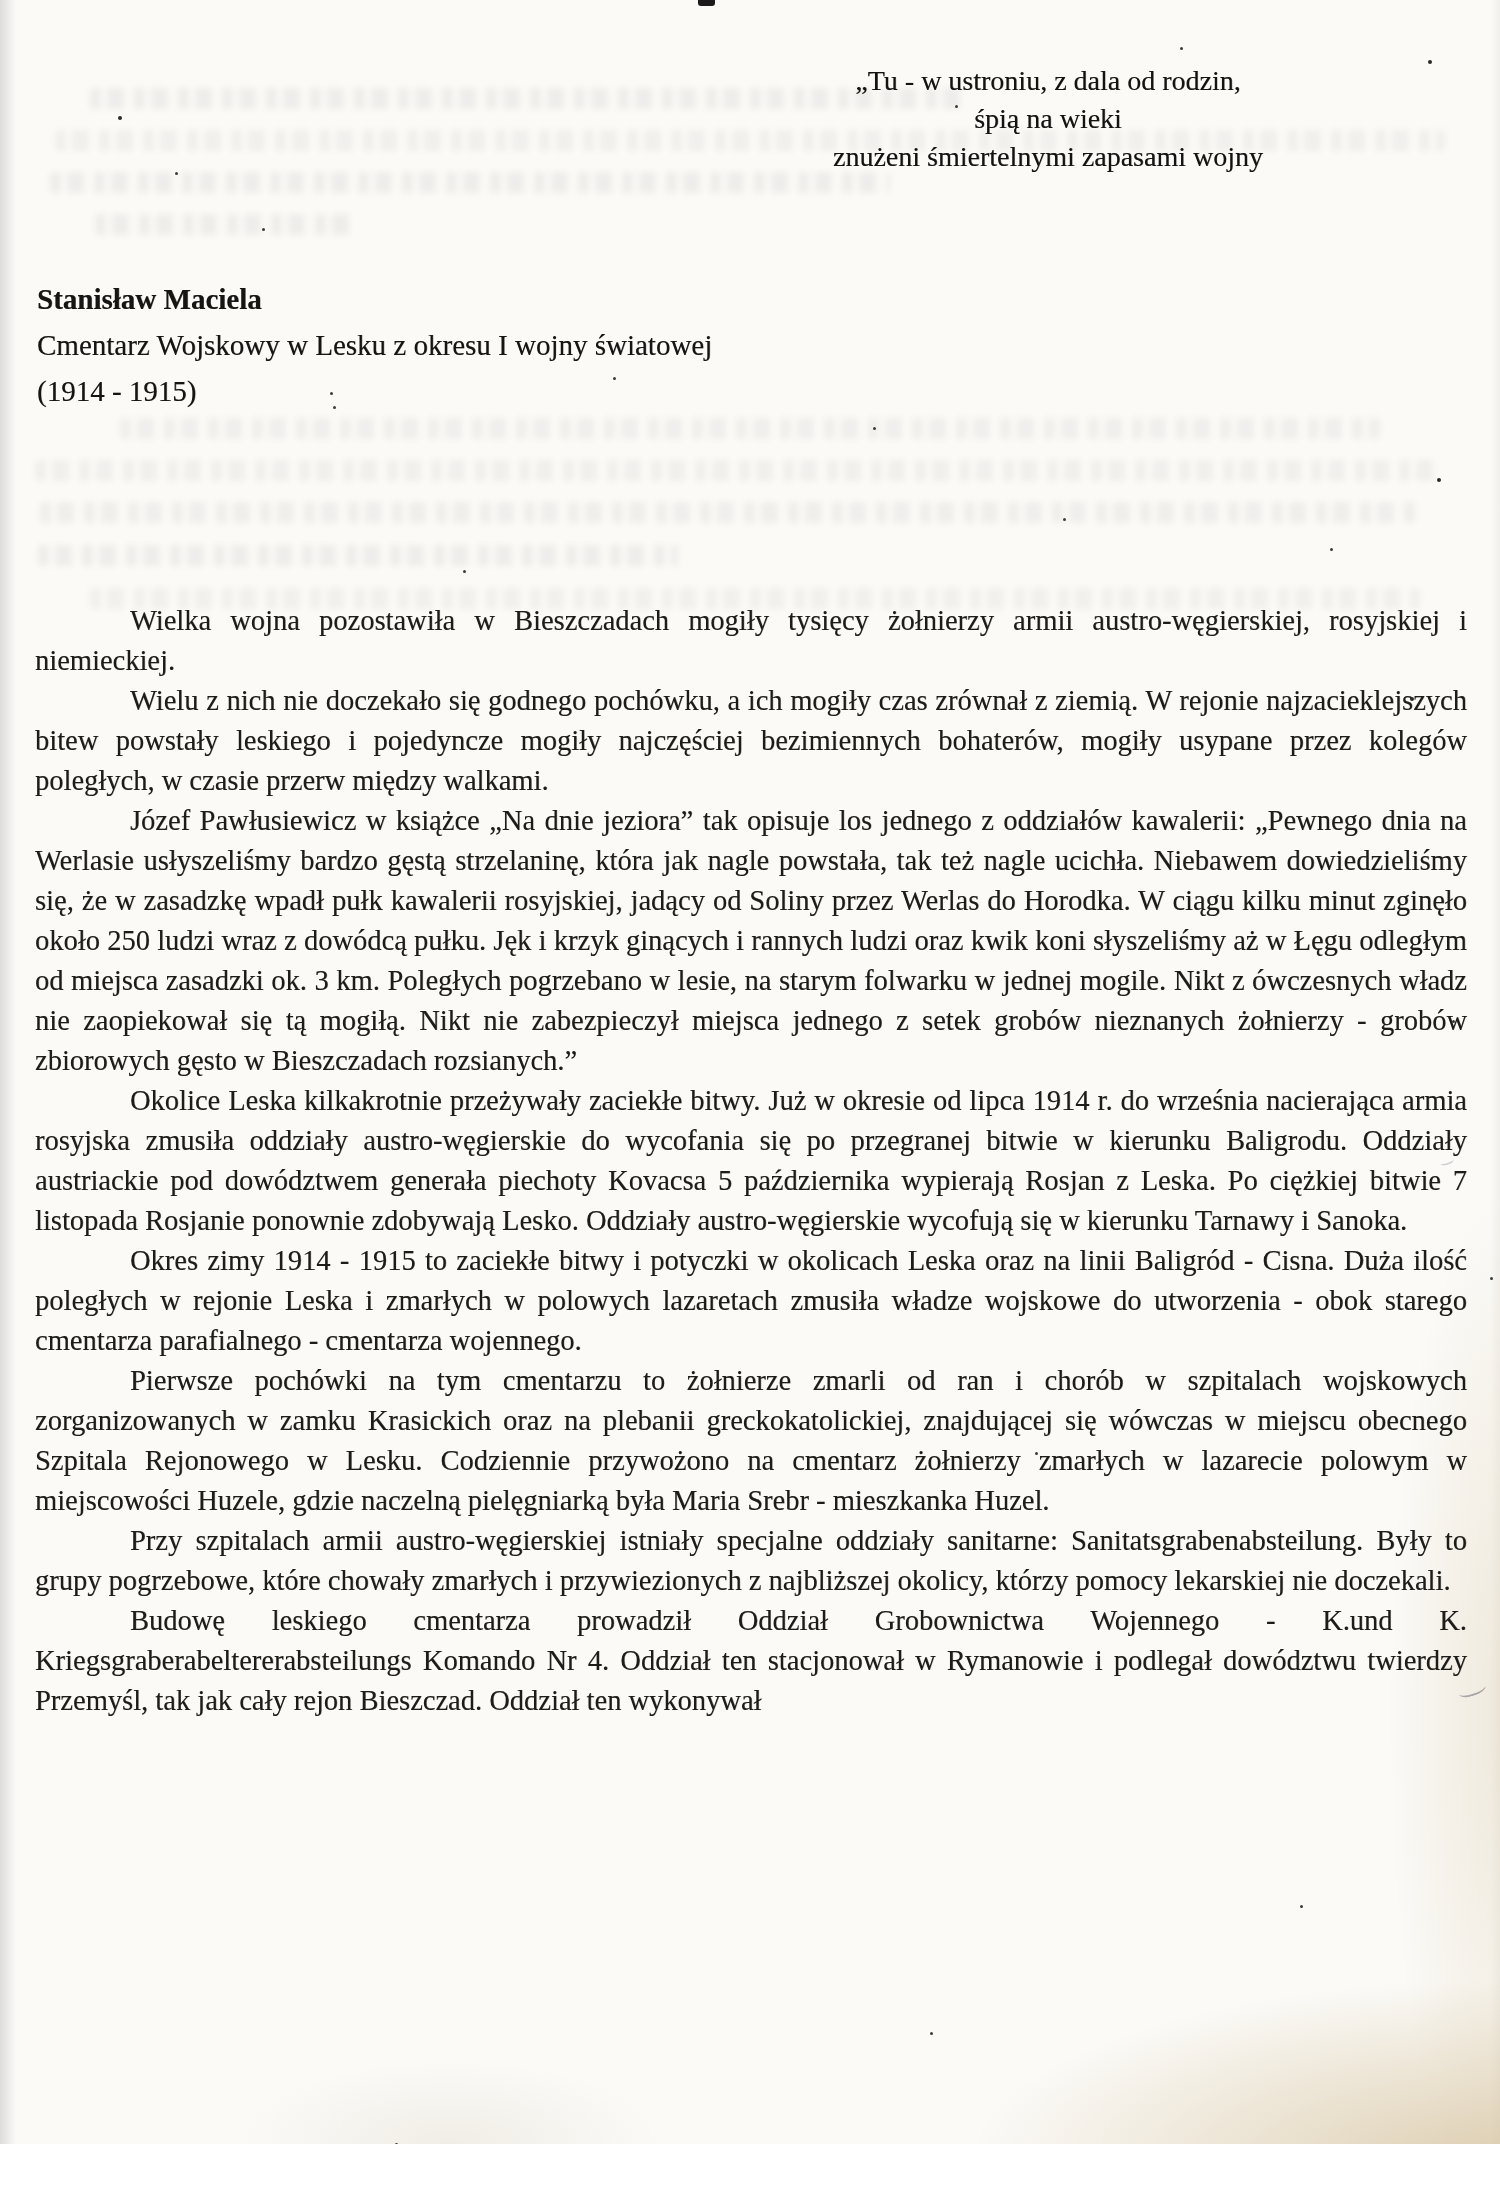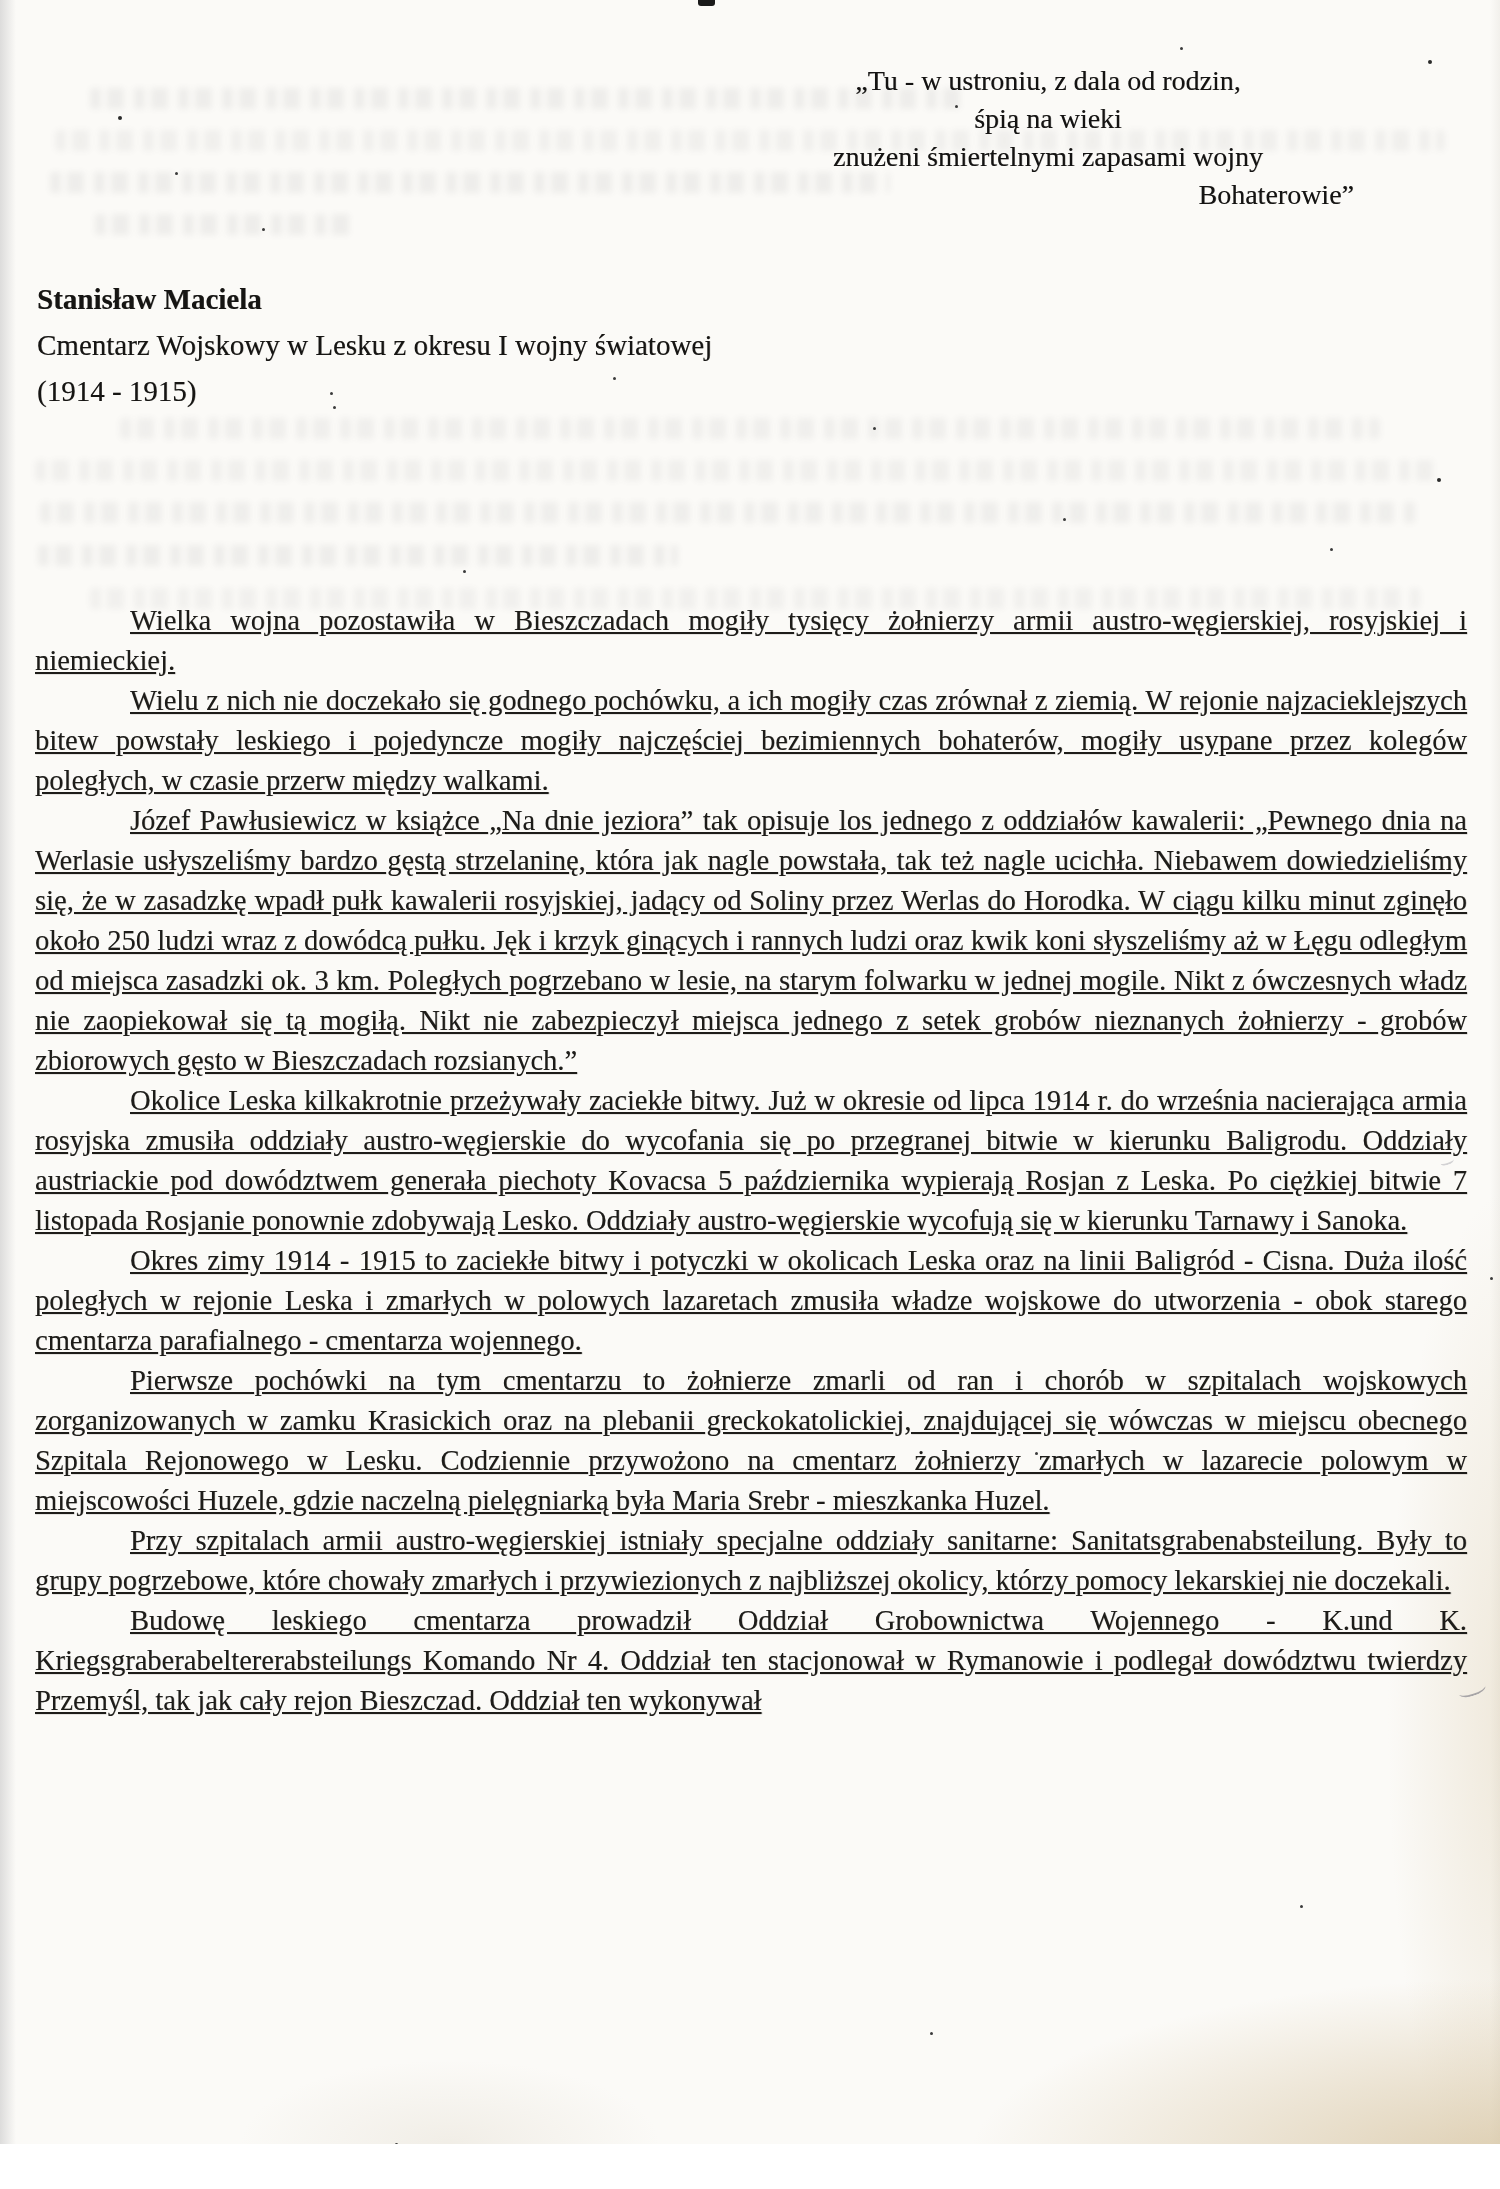--- a/index.html
+++ b/index.html
@@ -49,21 +49,21 @@
     position: absolute;
     top: 601px;
     left: 35px;
     width: 1432px;
     font-size: 28.5px;
     line-height: 40px;
     text-align: justify;
     color: #1d1c19;
     text-shadow: 0.45px 0.25px 0 rgba(25,22,18,0.40);
   }
-  .body-text p { text-indent: 95px; text-decoration: underline; }
+  .body-text p { text-indent: 95px; }
   
   .ghost {
     position: absolute;
     height: 21px;
     background: repeating-linear-gradient(90deg,
       rgba(90,90,95,0.9) 0 11px, rgba(90,90,95,0) 11px 17px,
       rgba(90,90,95,0.9) 17px 34px, rgba(90,90,95,0) 34px 44px);
     filter: blur(3px);
     opacity: 0.085;
     border-radius: 4px;
@@ -106,21 +106,20 @@
     <div class="ghost" style="left:35px;  top:460px; width:1400px; opacity:.07;"></div>
     <div class="ghost" style="left:40px;  top:502px; width:1380px; opacity:.08;"></div>
     <div class="ghost" style="left:38px;  top:545px; width:640px;"></div>
     <div class="ghost" style="left:90px;  top:588px; width:1330px; opacity:.065;"></div>
   </div>
 
   <div class="epigraph">
     <div>„Tu - w ustroniu, z dala od rodzin,</div>
     <div>śpią na wieki</div>
     <div>znużeni śmiertelnymi zapasami wojny</div>
-    <div class="line-last">Bohaterowie”</div>
   </div>
 
   <div class="byline">
     <div class="author">Stanisław Maciela</div>
     <div>Cmentarz Wojskowy w Lesku z okresu I wojny światowej</div>
     <div>(1914 - 1915)</div>
   </div>
 
   <div class="body-text">
     <p>Wielka wojna pozostawiła w Bieszczadach mogiły tysięcy żołnierzy armii austro-węgierskiej, rosyjskiej i niemieckiej.</p>

